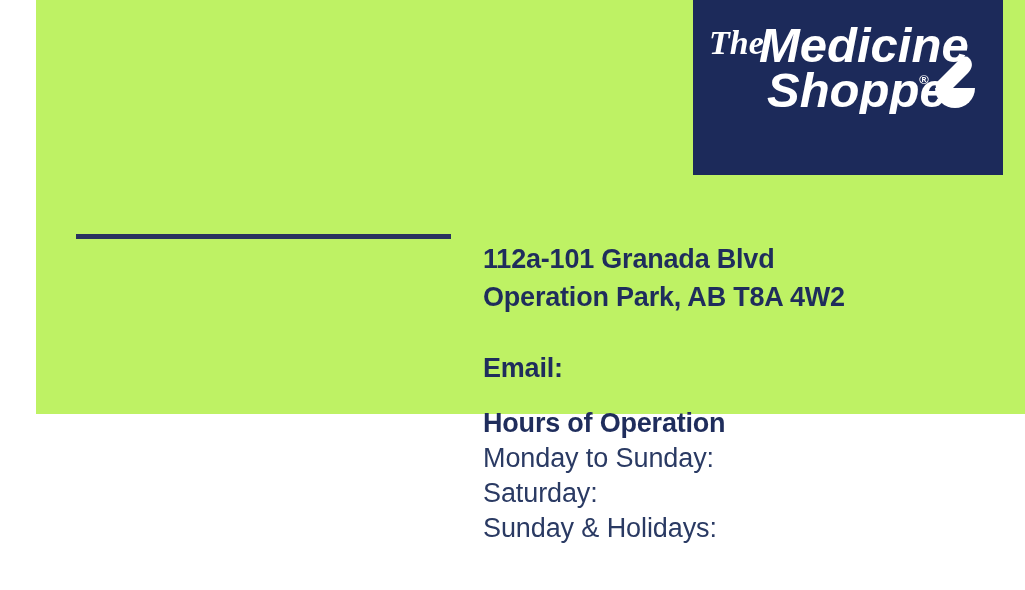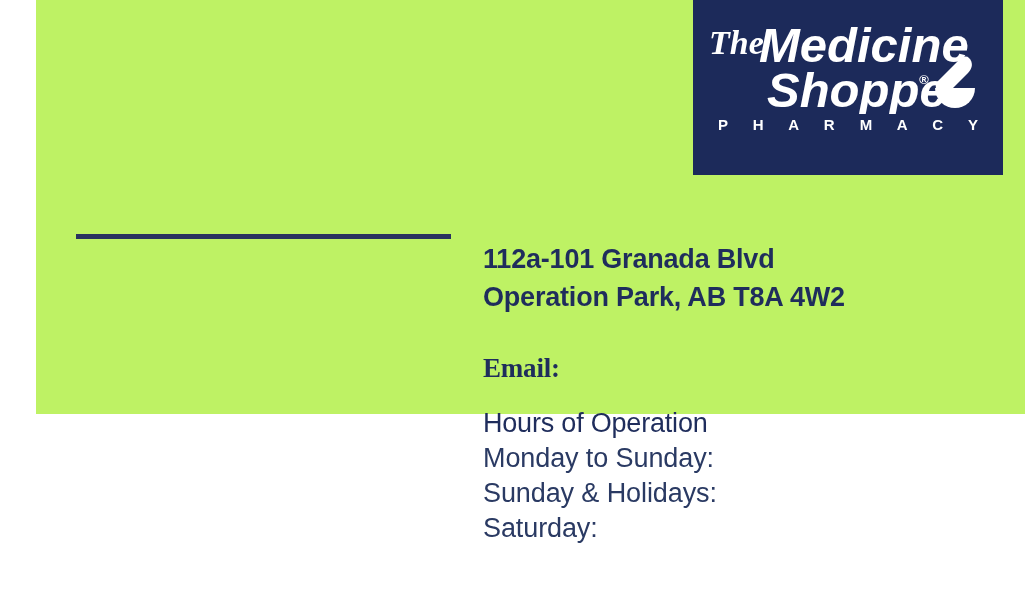--- a/index.html
+++ b/index.html
@@ -104,33 +104,33 @@
     font-weight: 700;
     font-size: 27px;
     line-height: 38px;
     color: #1f2d5c;
     letter-spacing: -0.2px;
     white-space: nowrap;
   }
 
   .email-line {
     margin-top: 34px;
-    font-family: Liberation Serif, serif;
+    font-family: Liberation Sans, sans-serif;
     font-weight: 700;
     font-size: 27px;
     line-height: 36px;
     color: #1f2d5c;
     letter-spacing: -0.2px;
     white-space: nowrap;
   }
 
   .hours-heading {
     margin-top: 19px;
     font-family: "Liberation Sans", sans-serif;
-    font-weight: 400;
+    font-weight: 700;
     font-size: 27px;
     line-height: 36px;
     color: #1f2d5c;
     letter-spacing: -0.2px;
     white-space: nowrap;
   }
 
   .hours-line {
     font-family: "Liberation Sans", sans-serif;
     font-weight: 400;
@@ -159,34 +159,33 @@
 
         <text class="wordmark-main" x="212" y="62" font-size="13" font-style="normal">®</text>
 
         <g>
           <path d="M228 66 A20 20 0 0 0 268 66 Z" fill="#ffffff"></path>
           <path d="M262 36 C266 40 266 46 261 51 L242 70 C239 73 234 73 231 70
                    C228 67 228 62 231 59 L250 40 C255 35 259 33 262 36 Z" fill="#ffffff"></path>
         </g>
       </svg>
 
-      <div class="pharmacy-word">P H A R M A C Y</div>
     </div>
   </div>
 
   <div class="divider"></div>
 
   <div class="info-block">
 
     <div class="addr-line">112a-101 Granada Blvd</div>
     <div class="addr-line">Operation Park, AB T8A 4W2</div>
 
     <div class="email-line">Email:</div>
 
     <div class="hours-heading">Hours of Operation</div>
 
     <div class="hours-line">Monday to Sunday:</div>
+    <div class="hours-line">Saturday:</div>
     <div class="hours-line">Sunday &amp; Holidays:</div>
-    <div class="hours-line">Saturday:</div>
 
   </div>
 
 </div>
 
 </body></html>

